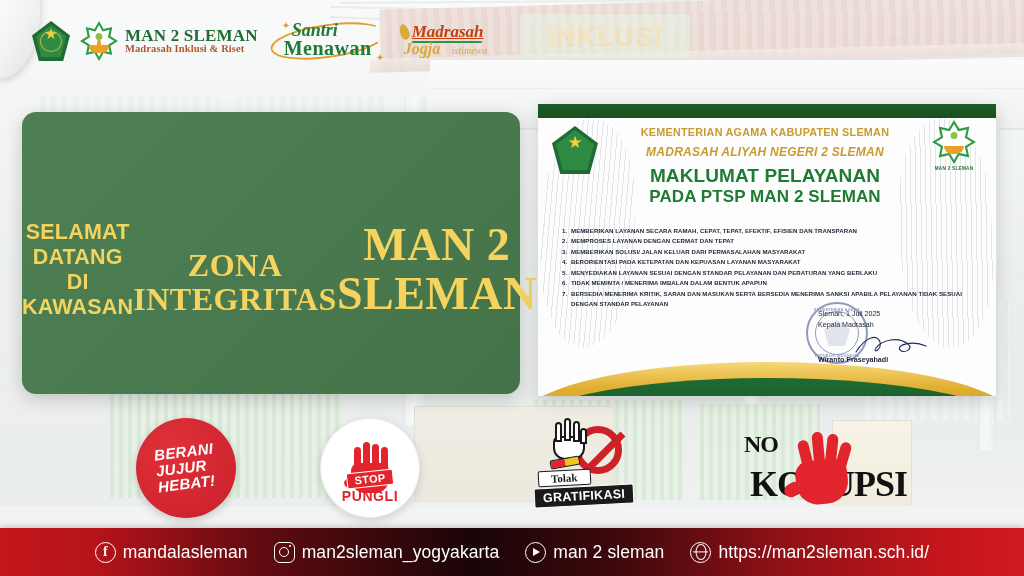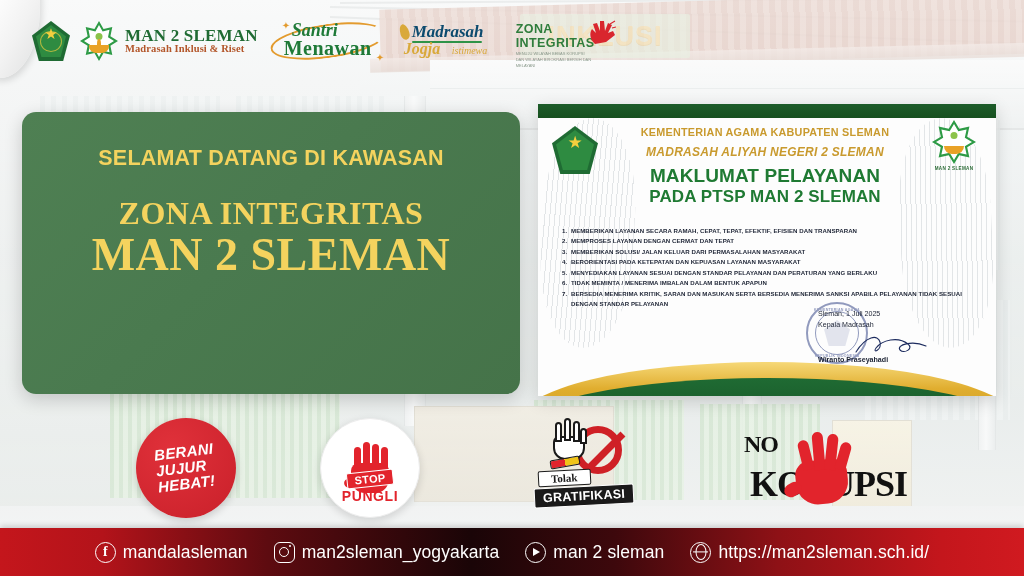--- a/index.html
+++ b/index.html
@@ -179,21 +179,21 @@
     font-size:20px; color:#1f7a38; letter-spacing:.5px;
   }
   .brand-santri .sp {
     position:absolute; color:#e39b2e; font-size:10px;
   }
 
   .brand-madrasah { position:relative; width: 108px; height: 42px; flex:none; }
   .brand-madrasah .m1 {
     position:absolute; left:14px; top:2px;
     font-family:"Liberation Serif", serif; font-style:italic; font-weight:700;
-    font-size:17px; color:#0c4a6e;
+    font-size:17px; color:#c2410c;text-decoration:underline;
   }
   .brand-madrasah .m1:after {
     content:""; position:absolute; left:0; right:2px; bottom:-1px; height:2px;
     background:#2f9348; border-radius:2px;
   }
   .brand-madrasah .m2 {
     position:absolute; left:6px; top:20px;
     font-family:"Liberation Serif", serif; font-style:italic; font-weight:700;
     font-size:16px; color:#d9a93a;text-align:right;
   }
@@ -224,21 +224,21 @@
   .brand-zi .hand {
     position:absolute; left:70px; top:1px; width:30px; height:26px;
   }
 
   
   .welcome-panel {
     position:absolute; left: 22px; top: 112px; width: 498px; height: 282px;
     background: linear-gradient(135deg, #4f8053 0%, #4a7a4f 45%, #457349 100%);
     border-radius: 14px;
     box-shadow: 0 5px 18px rgba(0,0,0,.18);
-    display:flex; flex-direction:column; align-items:center;
+    display:flex; flex-direction:row; align-items:center;
     padding-top: 34px;
     z-index: 5;
   }
   .welcome-panel .wl1 {
     font-weight: 800; font-size: 21.5px; letter-spacing: .2px;
     color: #f4d35e; text-align:center;
   }
   .welcome-panel .wl2 {
     margin-top: 26px;
     font-family: "Liberation Serif", serif;
@@ -631,29 +631,20 @@
       <div class="s2">Menawan</div>
     </div>
 
     <div class="brand-madrasah">
       <div class="leaf"></div>
       <div class="m1">Madrasah</div>
       <div class="m2">Jogja</div>
       <div class="m3">istimewa</div>
     </div>
 
-    <div class="brand-zi">
-      <div class="z1">ZONA</div>
-      <div class="z2">INTEGRITAS</div>
-      <div class="z3">MENUJU WILAYAH BEBAS KORUPSI DAN WILAYAH BIROKRASI BERSIH DAN MELAYANI</div>
-      <svg class="hand" viewBox="0 0 30 26">
-        <path d="M9 24 C4 20,3 13,6 9 L10 13 L7 4 L11 3 L14 11 L14 1 L18 1 L19 11 L22 3 L26 5 L22 13 L27 11 L29 15 L20 22 Z" fill="#d9262e"></path>
-        <path d="M24 4 L29 1 M26 8 L30 7" stroke="#d9262e" stroke-width="1.2"></path>
-      </svg>
-    </div>
   </div>
 
   <div class="welcome-panel">
     <div class="wl1">SELAMAT DATANG DI KAWASAN</div>
     <div class="wl2">ZONA INTEGRITAS</div>
     <div class="wl3">MAN 2 SLEMAN</div>
   </div>
 
   <div class="cert">
     <div class="cert-topbar"></div>

